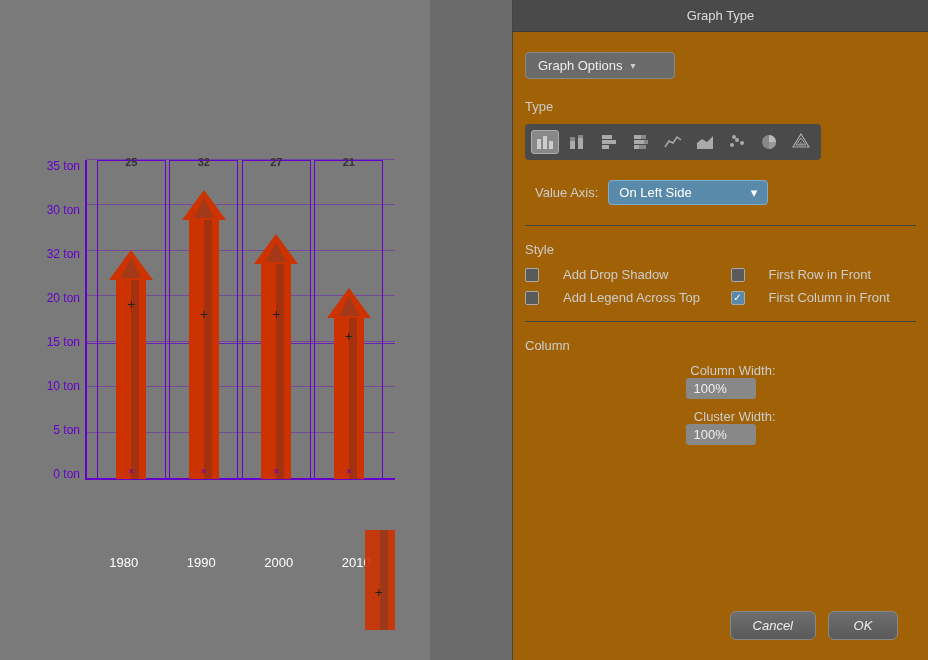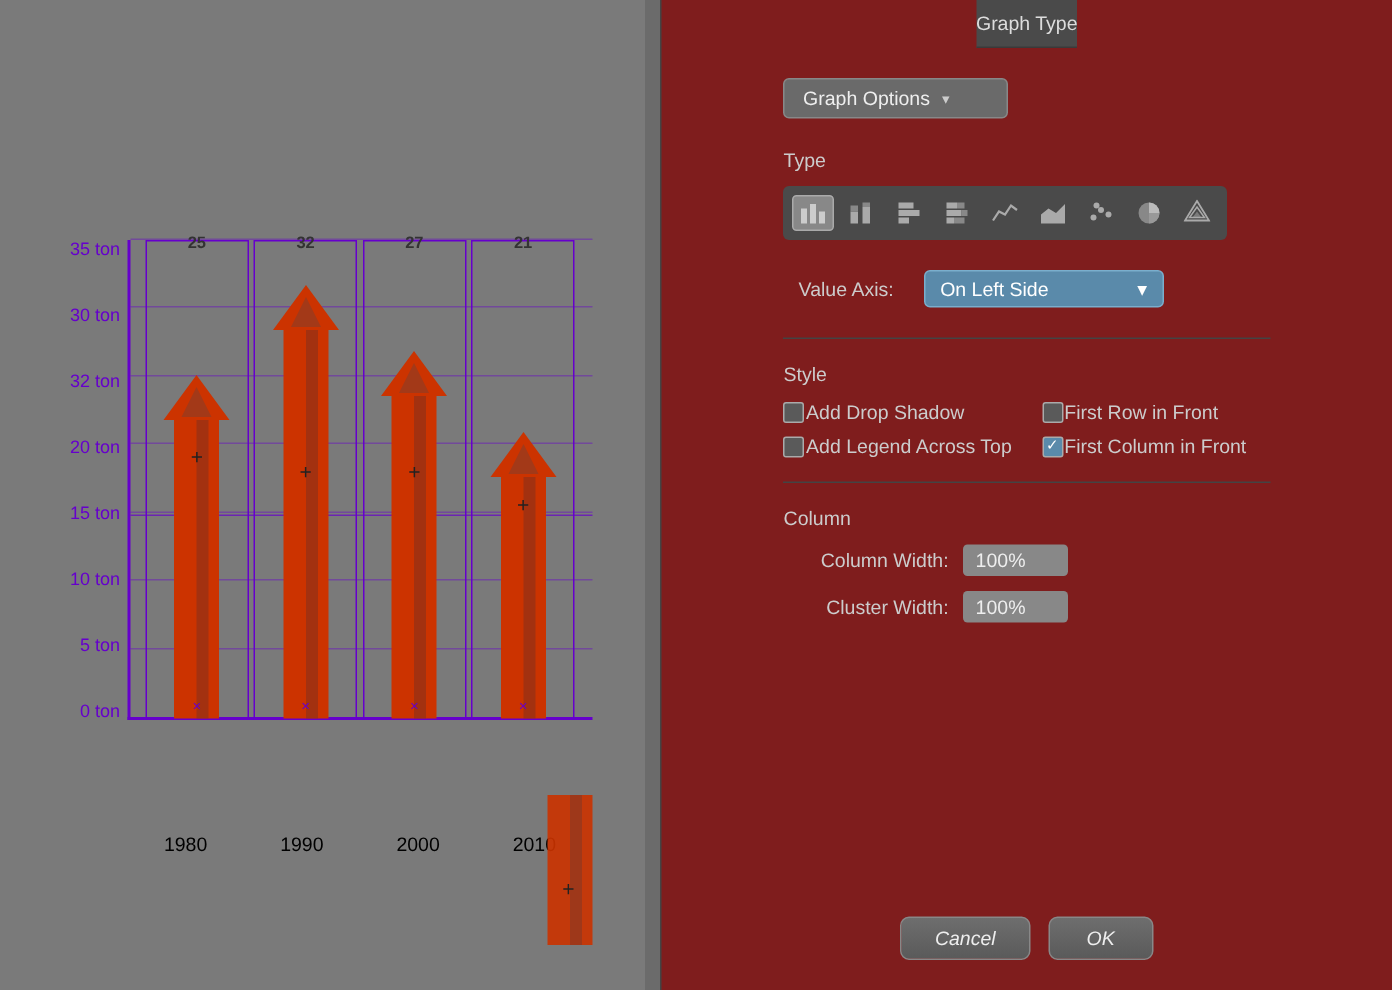--- a/index.html
+++ b/index.html
@@ -76,21 +76,21 @@
       position: absolute;
       bottom: -30px;
       left: 60px;
       width: 310px;
       display: flex;
       justify-content: space-around;
     }
 
     .x-label {
       font-size: 13px;
-      color: #000000;
+      color: #ffffff;
       font-weight: 500;
     }
 
     
     .bars-area {
       position: absolute;
       left: 60px;
       top: 0;
       width: 310px;
       height: 320px;
@@ -165,46 +165,45 @@
       height: 100%;
       background: #7a3020;
       opacity: 0.5;
     }
 
     
     .dialog {
       position: absolute;
       right: 0;
       top: 0;
-      width: 488px;
+      width: 416px;
       height: 660px;
-      background: #7f1d1d;
+      background: #a16207;
       border-left: 1px solid #444;
       display: flex;
       flex-direction: column;
-      align-items: center;
     }
 
     .dialog-titlebar {
       background: #4a4a4a;
       height: 32px;
       display: flex;
       align-items: center;
       justify-content: center;
       border-bottom: 1px solid #3a3a3a;
     }
 
     .dialog-title {
       color: #ddd;
       font-size: 13px;
       font-weight: 500;
     }
 
     .dialog-content {
-      padding: 20px 31px;
+      padding: 20px 12px;
       flex: 1;
     }
 
     
     .dropdown-row {
       margin-bottom: 20px;
     }
 
     .dropdown-btn {
       background: #6a6a6a;
@@ -258,21 +257,21 @@
 
     .type-icon.active {
       background: #888;
       border-color: #aaa;
     }
 
     
     .value-axis-row {
       display: flex;
       align-items: center;
-      gap: 20px;
+      gap: 10px;
       margin-bottom: 20px;
       padding-left: 10px;
     }
 
     .value-axis-label {
       color: #ccc;
       font-size: 13px;
       white-space: nowrap;
     }
 
@@ -300,21 +299,21 @@
     .style-grid {
       display: grid;
       grid-template-columns: 1fr 1fr;
       gap: 8px 20px;
       margin-bottom: 16px;
     }
 
     .checkbox-row {
       display: flex;
       align-items: center;
-      gap: 1px;
+      gap: 24px;
       color: #ccc;
       font-size: 13px;
     }
 
     .checkbox {
       width: 14px;
       height: 14px;
       border: 1px solid #aaa;
       background: #5a5a5a;
       border-radius: 2px;
@@ -332,22 +331,22 @@
       content: '✓';
       color: #fff;
       font-size: 10px;
       line-height: 1;
     }
 
     
     .options-row {
       display: flex;
       align-items: center;
-      gap: 10px;
       margin-bottom: 10px;
+      flex-direction: column;
     }
 
     .options-label {
       color: #ccc;
       font-size: 13px;
       width: 110px;
       text-align: right;
     }
 
     .options-input {

